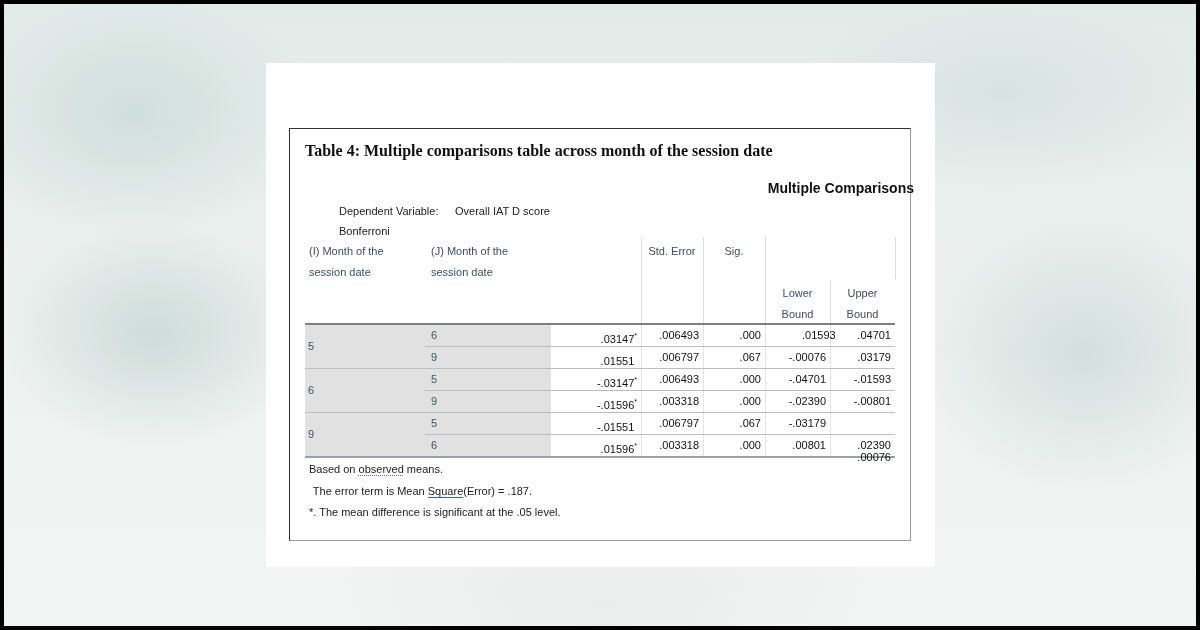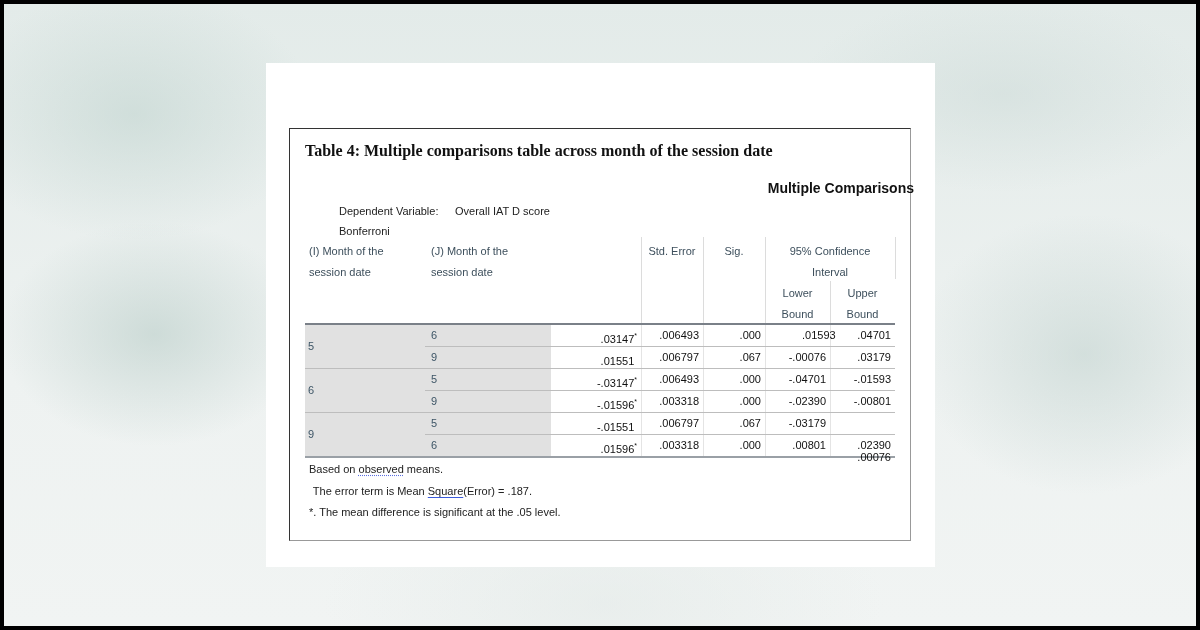--- a/index.html
+++ b/index.html
@@ -93,24 +93,20 @@
       <div class="hdr" style="left:4px;top:4px;width:116px;">
         <div>(I) Month of the</div>
         <div>session date</div>
       </div>
       <div class="hdr" style="left:126px;top:4px;width:116px;">
         <div>(J) Month of the</div>
         <div>session date</div>
       </div>
       <div class="hdr" style="left:336px;top:4px;width:62px;text-align:center;">Std. Error</div>
       <div class="hdr" style="left:398px;top:4px;width:62px;text-align:center;">Sig.</div>
-      <div class="hdr" style="left:460px;top:4px;width:130px;text-align:center;">
-        <div>95% Confidence</div>
-        <div>Interval</div>
-      </div>
       <div class="hdr" style="left:460px;top:46px;width:65px;text-align:center;">
         <div>Lower</div>
         <div>Bound</div>
       </div>
       <div class="hdr" style="left:525px;top:46px;width:65px;text-align:center;">
         <div>Upper</div>
         <div>Bound</div>
       </div>
 
       <div class="graybg" style="left:0;top:87px;width:246px;height:134px;"></div>

